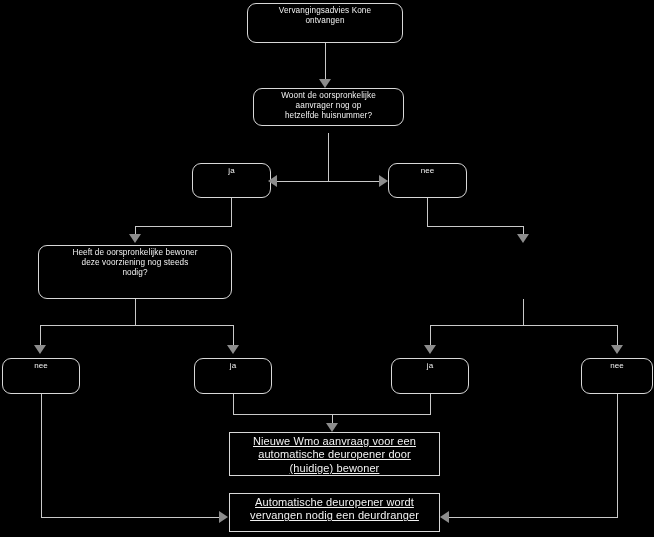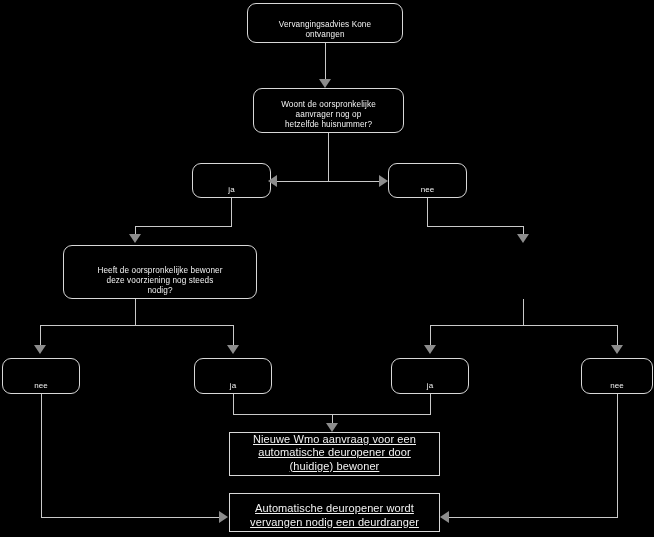--- a/index.html
+++ b/index.html
@@ -18,21 +18,21 @@
   }
 
   
   .node {
     position: absolute;
     box-sizing: border-box;
     border: 1px solid #d8d8d8;
     background: #000000;
     color: #f2f2f2;
     display: flex;
-    align-items: flex-end;
+    align-items: flex-start;
     justify-content: center;
     text-align: center;
     line-height: 1.22;
     padding: 2px 17px;
     letter-spacing: 0.1px;
   }
   .node.rounded { border-radius: 9px; }
   .node.square  { border-radius: 0; }
 
   .node .txt {
@@ -78,35 +78,35 @@
 </head>
 <body>
 
 <div id="canvas">
 
   <div class="node rounded fs-start" style="left:247px; top:3px; width:156px; height:40px;">
     <span class="txt">Vervangingsadvies Kone
 ontvangen</span>
   </div>
 
-  <div class="node rounded fs-quest" style="left:253px; top:88px; width:151px; height:45px;">
+  <div class="node rounded fs-quest" style="left:253px; top:88px; width:151px; height:38px;">
     <span class="txt">Woont de oorspronkelijke
 aanvrager nog op
 hetzelfde huisnummer?</span>
   </div>
 
   <div class="node rounded fs-small" style="left:192px; top:163px; width:79px; height:35px;">
     <span class="txt">ja</span>
   </div>
 
   <div class="node rounded fs-small" style="left:388px; top:163px; width:79px; height:35px;">
     <span class="txt">nee</span>
   </div>
 
-  <div class="node rounded fs-quest" style="left:38px; top:245px; width:194px; height:54px;margin-left:25px;">
+  <div class="node rounded fs-quest" style="left:38px; top:245px; width:194px; height:54px;">
     <span class="txt">Heeft de oorspronkelijke bewoner
 deze voorziening nog steeds
 nodig?</span>
   </div>
 
 
   <div class="node rounded fs-small" style="left:2px; top:358px; width:78px; height:36px;">
     <span class="txt">nee</span>
   </div>
 

